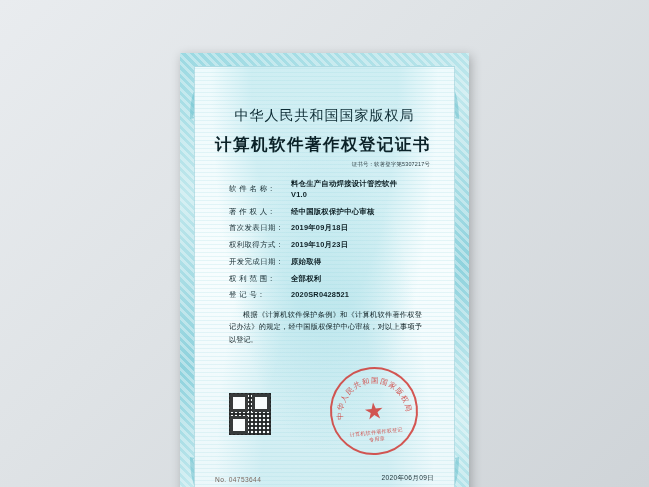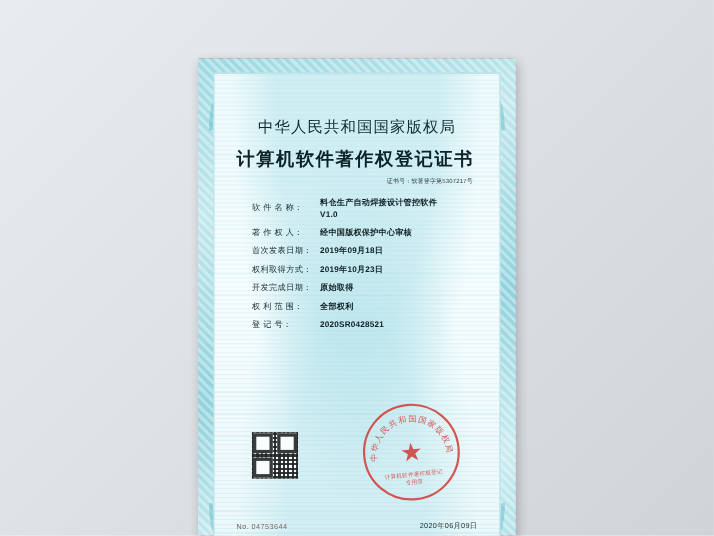--- a/index.html
+++ b/index.html
@@ -279,20 +279,23 @@
             <div class="val">全部权利</div>
           </div>
 
           <div class="row">
             <div class="lbl">登 记 号：</div>
             <div class="val">2020SR0428521</div>
           </div>
 
         </div>
 
+        <div class="para">
+          <span class="indent">根据《计算机软件保护条例》和《计算机软件著作权登记办法》的规定，经中国版权保护中心审核，对以上事项予以登记。</span>
+        </div>
 
       </div>
 
       <div class="qr">
         <div class="fq fq1"></div>
         <div class="fq fq2"></div>
         <div class="fq fq3"></div>
       </div>
 
       <div class="seal">

